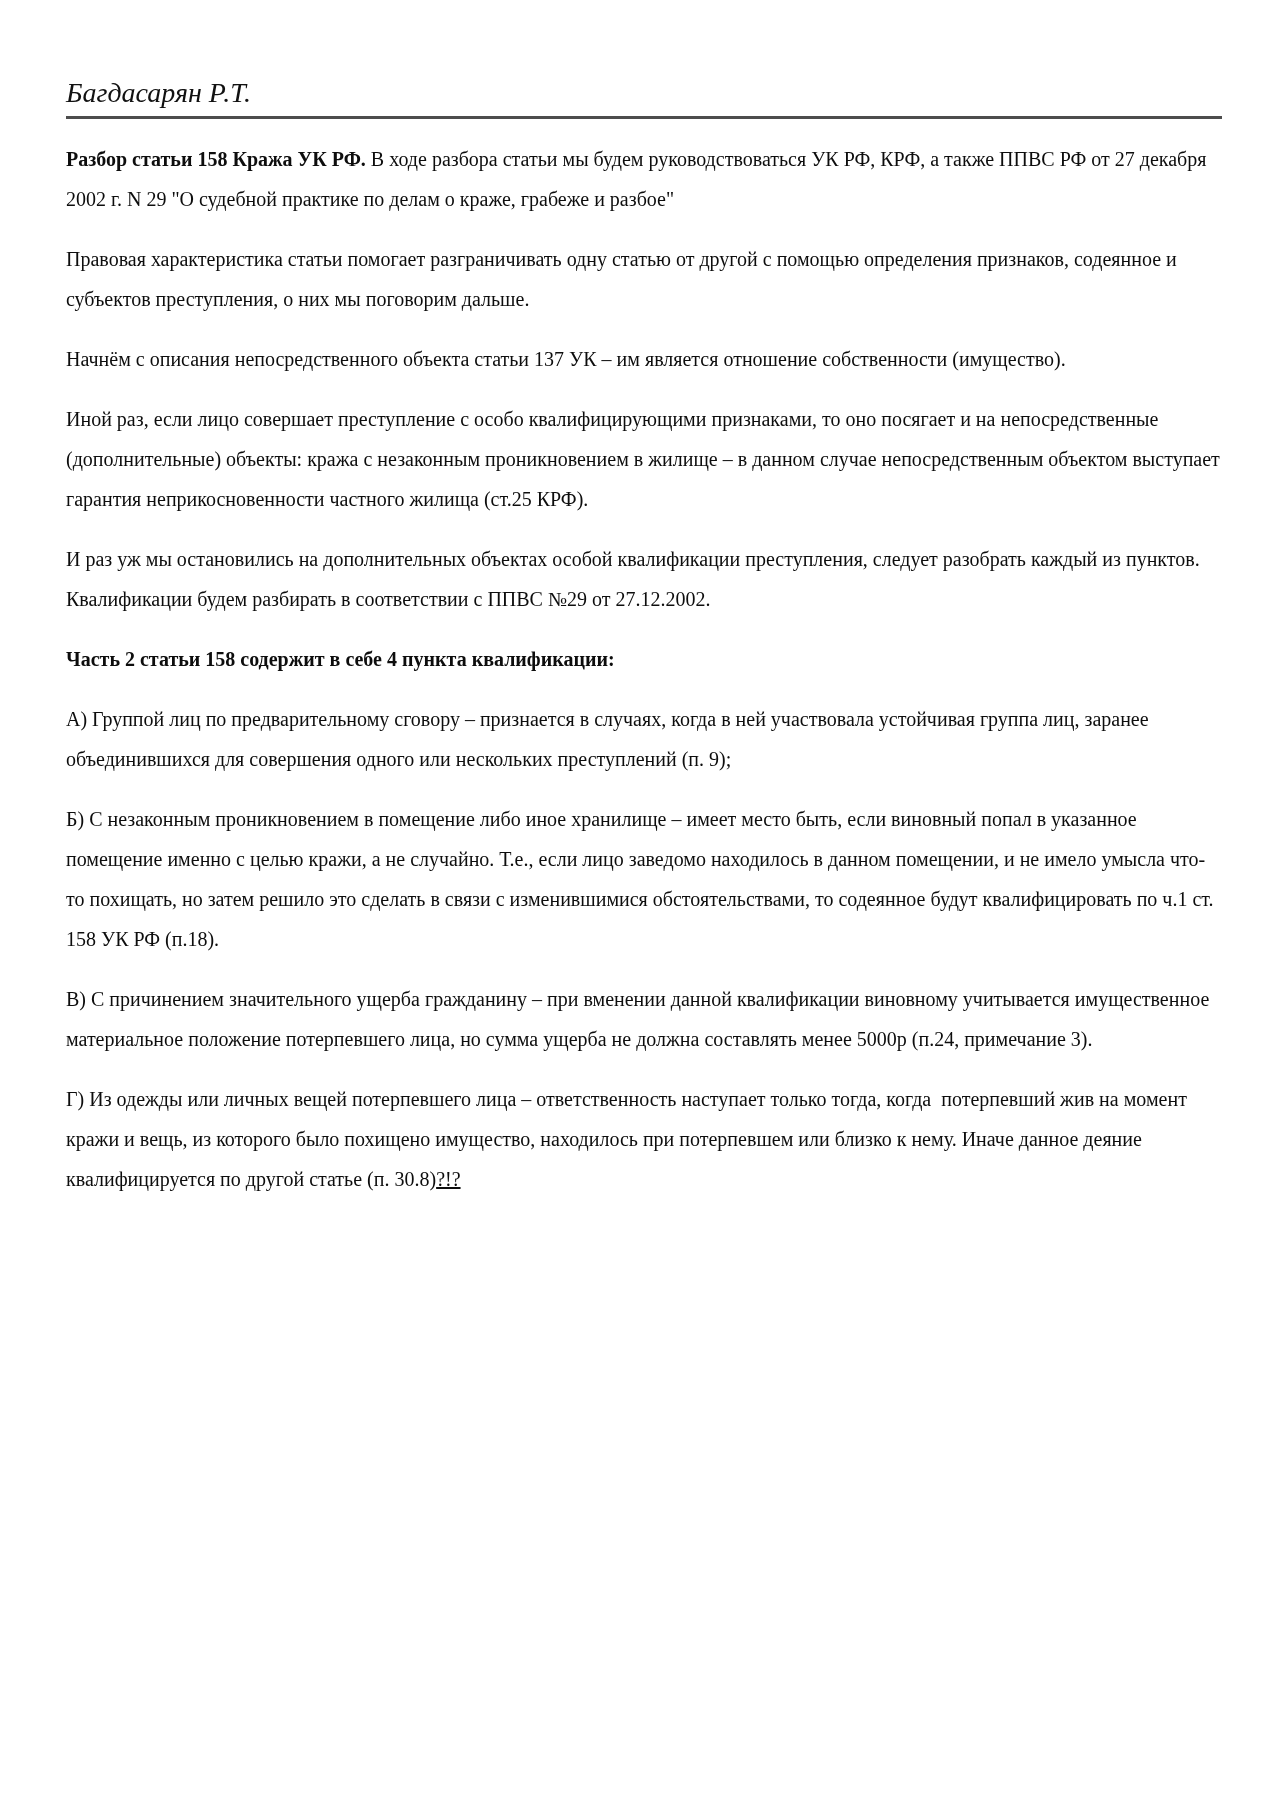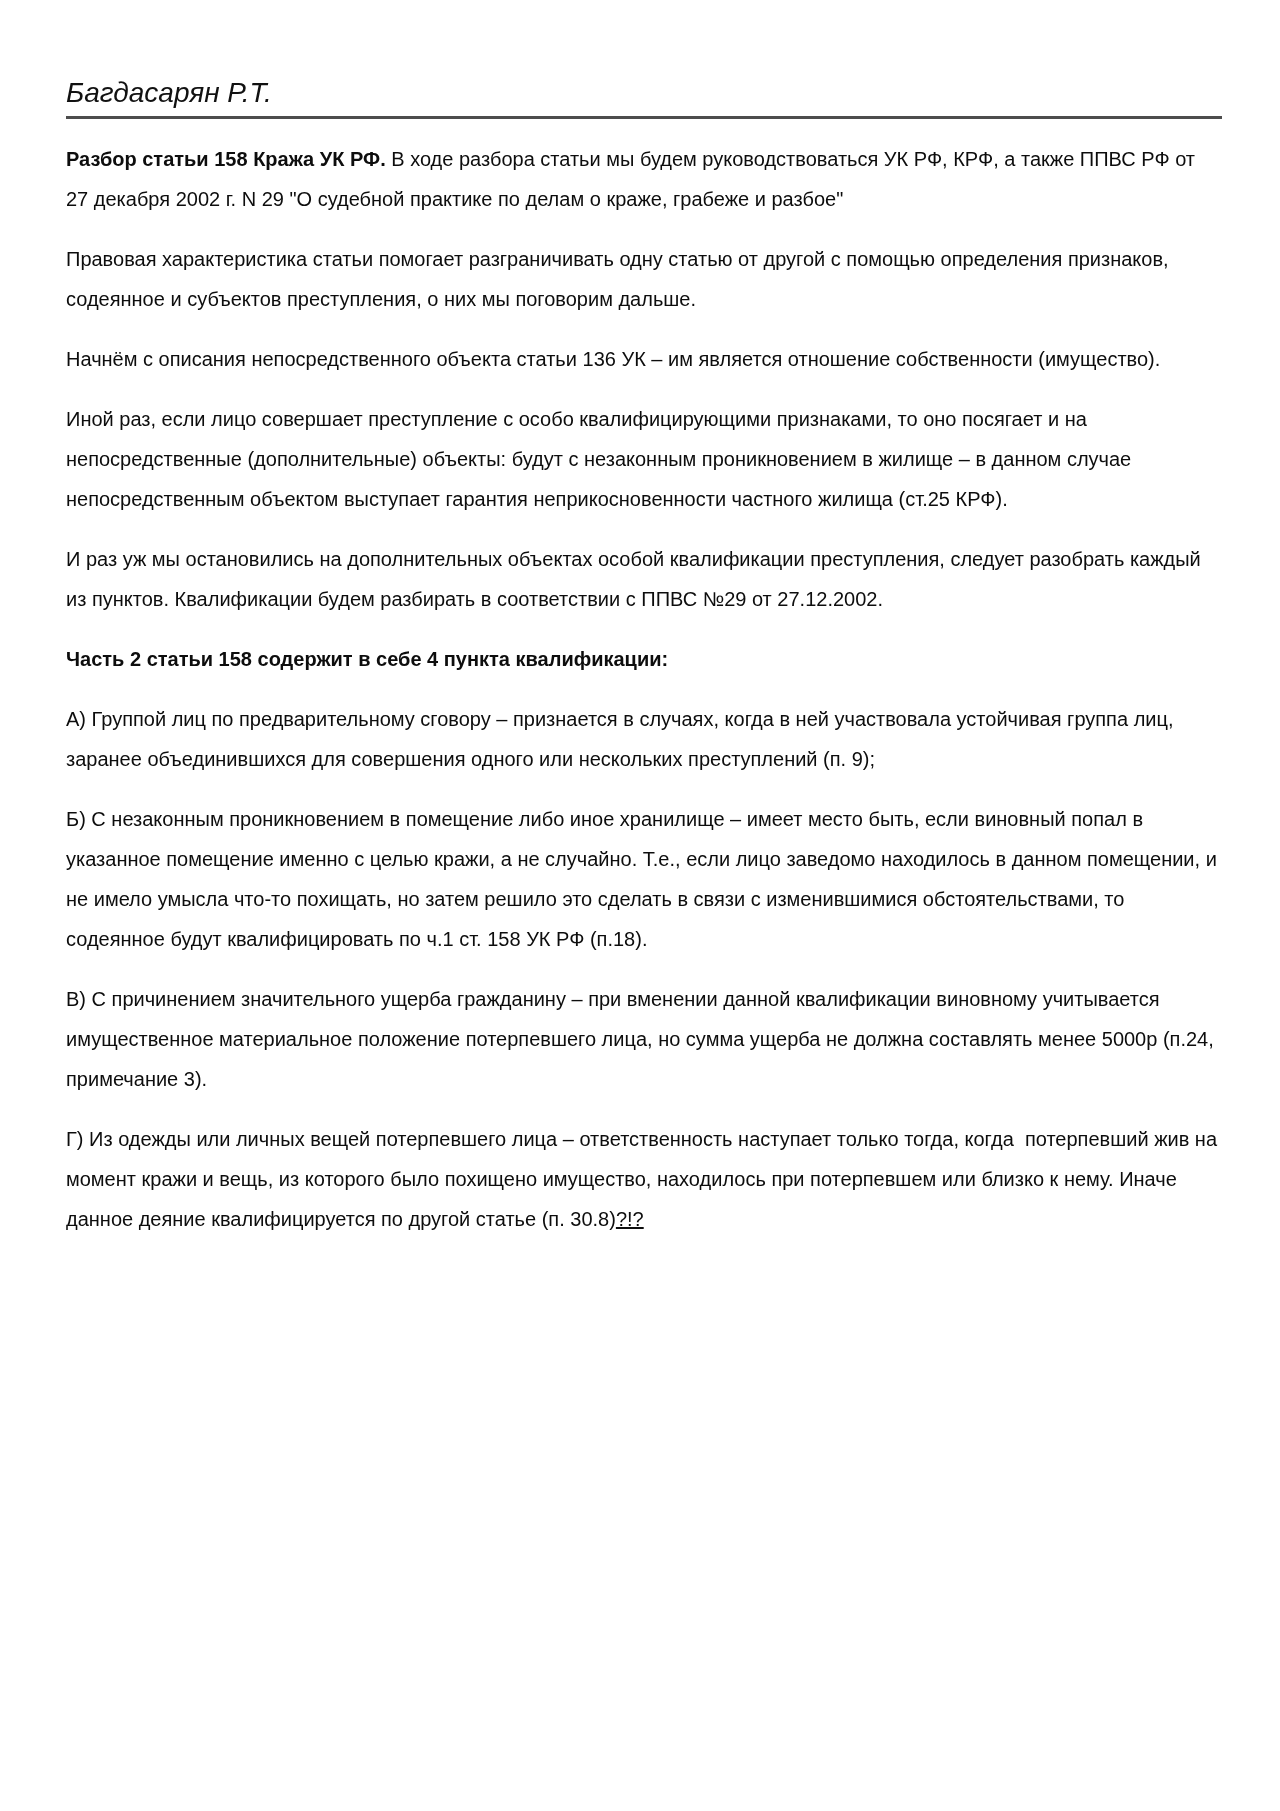--- a/index.html
+++ b/index.html
@@ -7,21 +7,21 @@
     padding: 0;
     background: #ffffff;
   }
   .page {
     position: relative;
     width: 1280px;
     height: 1811px;
     box-sizing: border-box;
     background: #ffffff;
     padding: 76px 58px 1px 66px;
-    font-family: Liberation Sans, sans-serif;
+    font-family: Liberation Serif, serif;
     color: #0d0d0d;
   }
   .doc-header {
     padding-bottom: 4px;
   }
   .author {
     font-style: italic;
     font-size: 28px;
     line-height: 34px;
     color: #111111;
@@ -58,23 +58,23 @@
 
   <div class="doc-header"><span class="author">Багдасарян Р.Т.</span></div>
   <hr class="header-divider">
 
   <div class="doc-body">
 
     <p class="para"><strong class="lead">Разбор статьи 158 Кража УК РФ.</strong><span> В ходе разбора статьи мы будем руководствоваться УК РФ, КРФ, а также ППВС РФ от 27 декабря 2002 г. N 29 "О судебной практике по делам о краже, грабеже и разбое"</span></p>
 
     <p class="para">Правовая характеристика статьи помогает разграничивать одну статью от другой с помощью определения признаков, содеянное и субъектов преступления, о них мы поговорим дальше.</p>
 
-    <p class="para">Начнём с описания непосредственного объекта статьи 136 УК – им является отношение собственности (имущество).</p>
+    <p class="para">Начнём с описания непосредственного объекта статьи 137 УК – им является отношение собственности (имущество).</p>
 
-    <p class="para">Иной раз, если лицо совершает преступление с особо квалифицирующими признаками, то оно посягает и на непосредственные (дополнительные) объекты: будут с незаконным проникновением в жилище – в данном случае непосредственным объектом выступает гарантия неприкосновенности частного жилища (ст.25 КРФ).</p>
+    <p class="para">Иной раз, если лицо совершает преступление с особо квалифицирующими признаками, то оно посягает и на непосредственные (дополнительные) объекты: кража с незаконным проникновением в жилище – в данном случае непосредственным объектом выступает гарантия неприкосновенности частного жилища (ст.25 КРФ).</p>
 
     <p class="para">И раз уж мы остановились на дополнительных объектах особой квалификации преступления, следует разобрать каждый из пунктов. Квалификации будем разбирать в соответствии с ППВС №29 от 27.12.2002.</p>
 
     <p class="para heading">Часть 2 статьи 158 содержит в себе 4 пункта квалификации:</p>
 
     <p class="para">А) Группой лиц по предварительному сговору – признается в случаях, когда в ней участвовала устойчивая группа лиц, заранее объединившихся для совершения одного или нескольких преступлений (п. 9);</p>
 
     <p class="para">Б) С незаконным проникновением в помещение либо иное хранилище – имеет место быть, если виновный попал в указанное помещение именно с целью кражи, а не случайно. Т.е., если лицо заведомо находилось в данном помещении, и не имело умысла что-то похищать, но затем решило это сделать в связи с изменившимися обстоятельствами, то содеянное будут квалифицировать по ч.1 ст. 158 УК РФ (п.18).</p>
 
     <p class="para">В) С причинением значительного ущерба гражданину – при вменении данной квалификации виновному учитывается имущественное материальное положение потерпевшего лица, но сумма ущерба не должна составлять менее 5000р (п.24, примечание 3).</p>

